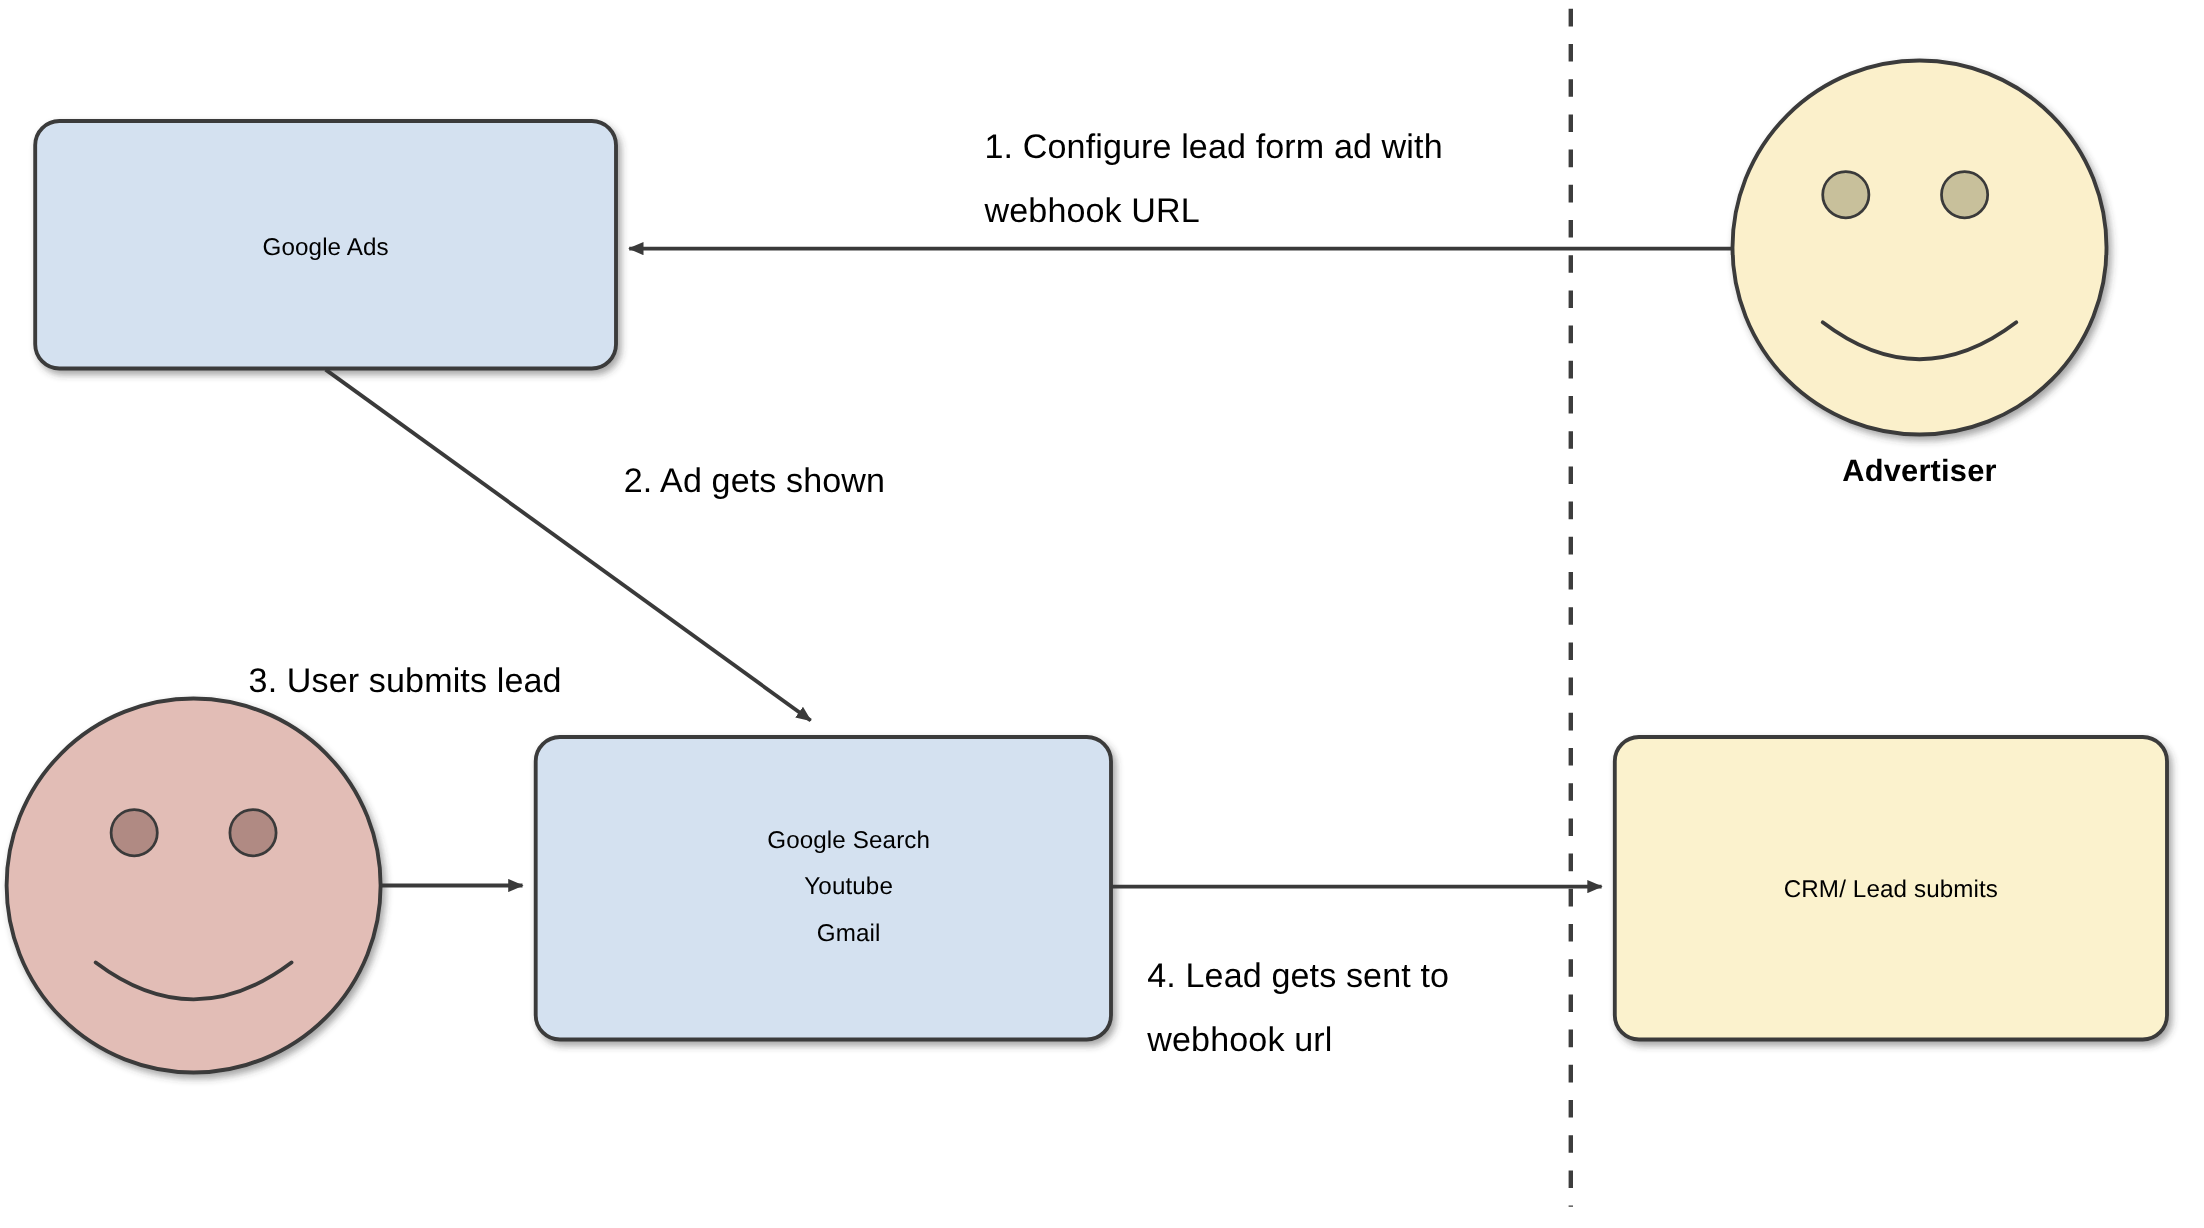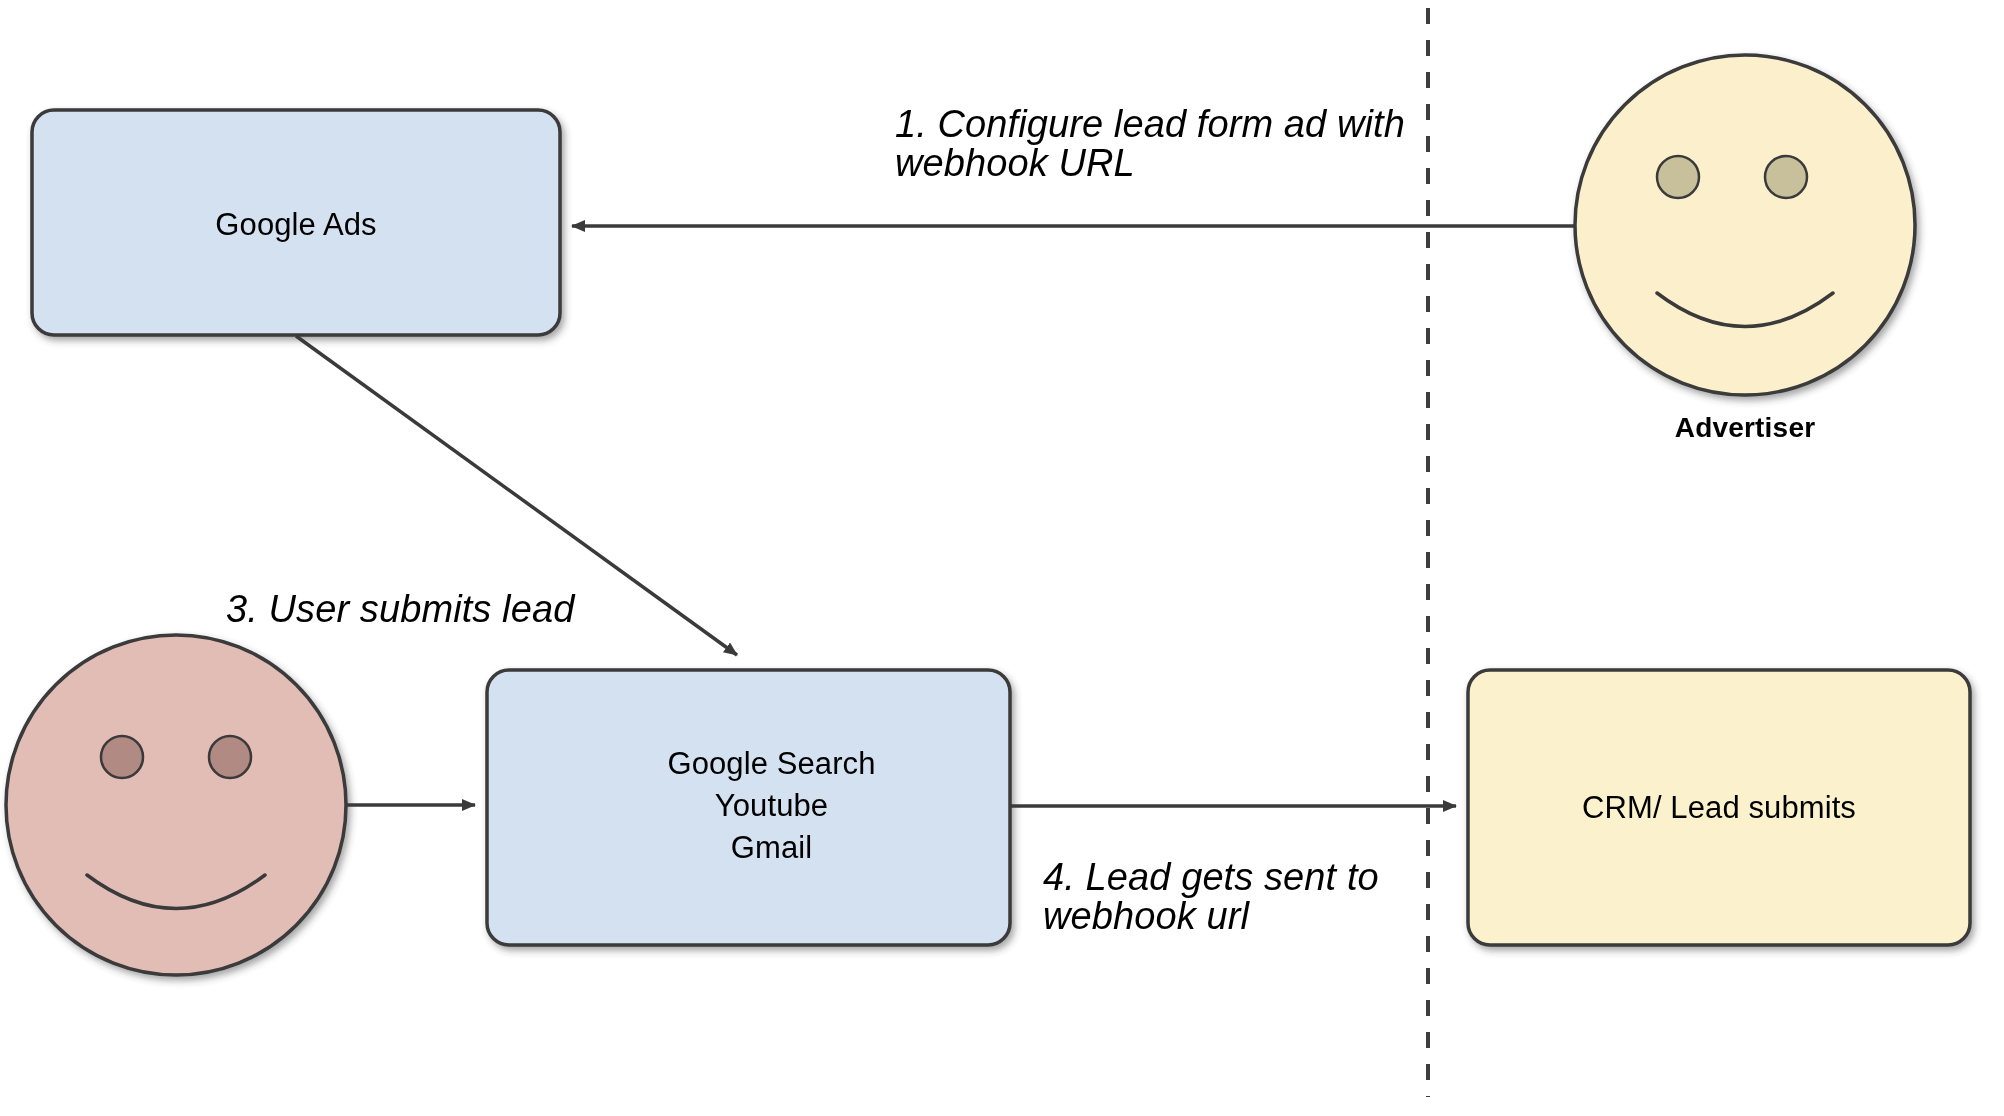--- a/index.html
+++ b/index.html
@@ -24,33 +24,32 @@
     left: 0;
     top: 0;
     width: 2004px;
     height: 1116px;
     pointer-events: none;
   }
   .node-text {
     position: absolute;
     text-align: center;
     color: #000000;
-    font-size: 31px;
+    font-size: 22px;
     line-height: 42px;
     white-space: pre-line;
     letter-spacing: 0.1px;
   }
   .edge-label {
     position: absolute;
     color: #000000;
-    font-size: 38px;
-    line-height: 39px;
+    font-size: 31px;
+    line-height: 58px;
     white-space: pre-line;
     letter-spacing: 0.1px;
-    font-style: italic;
   }
   .actor-label {
     position: absolute;
     text-align: center;
     color: #000000;
     font-size: 28px;
     font-weight: bold;
     letter-spacing: 0.2px;
   }
   .hit {
@@ -118,20 +117,21 @@
 Gmail</div>
 
   <div class="node-text" style="left:1468px; top:787px; width:502px;">CRM/ Lead submits</div>
 
   <div class="actor-label" style="left:1595px; top:412px; width:300px;text-align:center;">Advertiser</div>
 
 
   <div class="edge-label" style="left:895px; top:105px; width:520px;">1.  Configure lead form ad with
      webhook URL</div>
 
+  <div class="edge-label" style="left:567px; top:408px; width:420px;">2.  Ad gets shown</div>
 
   <div class="edge-label" style="left:226px; top:590px; width:440px;">3.  User submits lead</div>
 
   <div class="edge-label" style="left:1043px; top:835px; width:400px;margin-top:23px;">4.  Lead gets sent to
      webhook url</div>
 
   <div class="hit" style="left:32px; top:110px; width:528px; height:225px;"></div>
   <div class="hit" style="left:487px; top:670px; width:523px; height:275px;"></div>
   <div class="hit" style="left:1468px; top:670px; width:502px; height:275px;"></div>
   <div class="hit" style="left:1575px; top:55px; width:340px; height:340px;"></div>

